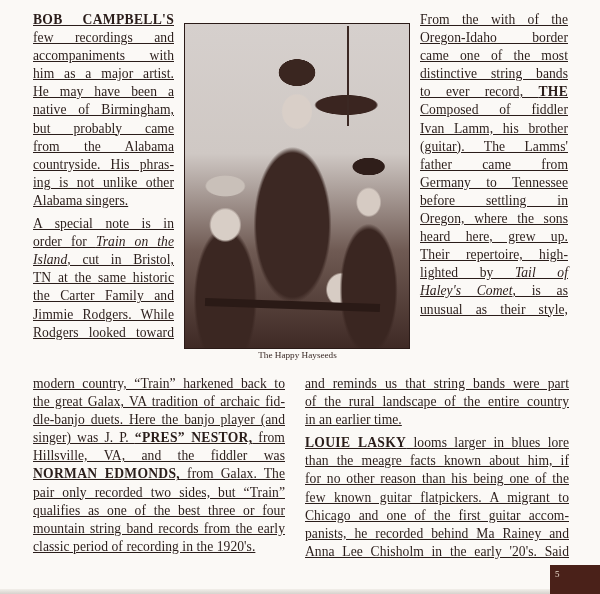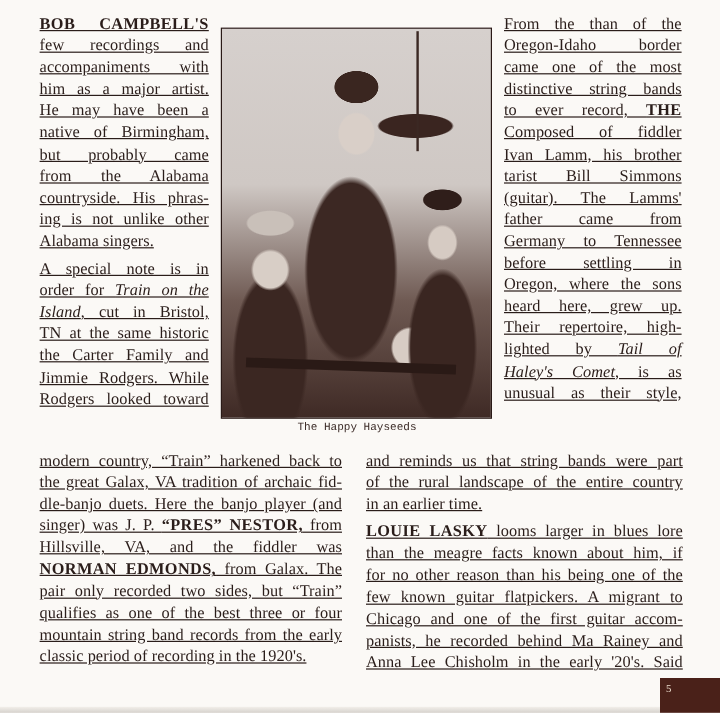--- a/index.html
+++ b/index.html
@@ -37,21 +37,21 @@
       radial-gradient(ellipse 22px 26px at 82% 55%, #d6cbc3 50%, transparent 58%),
       radial-gradient(ellipse 44px 100px at 82% 82%, #3a2621 60%, transparent 66%),
       radial-gradient(ellipse 26px 28px at 70% 82%, #d7ccc4 55%, transparent 62%),
       radial-gradient(ellipse 50px 16px at 72% 25%, #3a2520 60%, transparent 64%),
       linear-gradient(180deg,#d6d0cd 0%, #cfc8c4 40%, #6f5a53 70%, #3f2a25 100%);
   }
   .photo .fiddle-bow { position:absolute; left:162px; top:2px; width:2px; height:100px; background:#3b2823; }
   .photo .guitar-neck { position:absolute; left:20px; top:277px; width:175px; height:8px; background:#2a1a16; transform:rotate(2deg); }
   .caption {
     position:absolute; left:184px; top:350px; width:227px; text-align:center;
-    font-size:9.2px; color:#3a2a26;font-family:Liberation Mono, monospace;
+    font-size:9.2px; color:#3a2a26;
   }
   .page-num {
     position:absolute; left:550px; top:565px; width:50px; height:29px;
     background:#4a2119;
     color:#e8d9c9; font-size:9px; padding:4px 0 0 5px; box-sizing:border-box;
   }
   .bottom-shadow { position:absolute; left:0; top:589px; width:550px; height:5px;
     background:linear-gradient(180deg,#f2efea,#d6d2cd); }
 </style>
 </head>
@@ -78,28 +78,27 @@
     <div style="height: 5px;"></div>
     <span class="line">A special note is in</span>
     <span class="line">order for <i>Train on the</i></span>
     <span class="line"><i>Island</i>, cut in Bristol,</span>
     <span class="line">TN at the same historic</span>
     <span class="line">the Carter Family and</span>
     <span class="line">Jimmie Rodgers. While</span>
     <span class="line">Rodgers looked toward</span>
   </div>
 <div class="p" id="col-right">
-    <span class="line">From the than of the</span>
+    <span class="line">From the with of the</span>
     <span class="line">Oregon-Idaho border</span>
     <span class="line">came one of the most</span>
     <span class="line">distinctive string bands</span>
     <span class="line">to ever record, <b>THE</b></span>
     <span class="line">Composed of fiddler</span>
     <span class="line">Ivan Lamm, his brother</span>
-    <span class="line">tarist Bill Simmons</span>
     <span class="line">(guitar). The Lamms'</span>
     <span class="line">father came from</span>
     <span class="line">Germany to Tennessee</span>
     <span class="line">before settling in</span>
     <span class="line">Oregon, where the sons</span>
     <span class="line">heard here, grew up.</span>
     <span class="line">Their repertoire, high-</span>
     <span class="line">lighted by <i>Tail of</i></span>
     <span class="line"><i>Haley's Comet</i>, is as</span>
     <span class="line">unusual as their style,</span>

